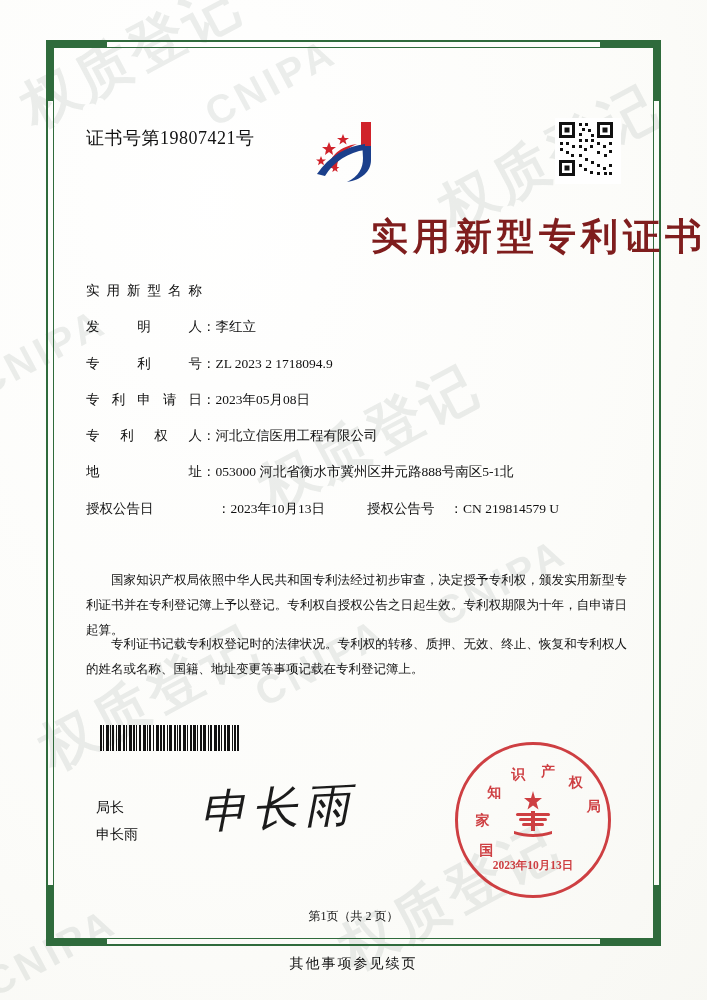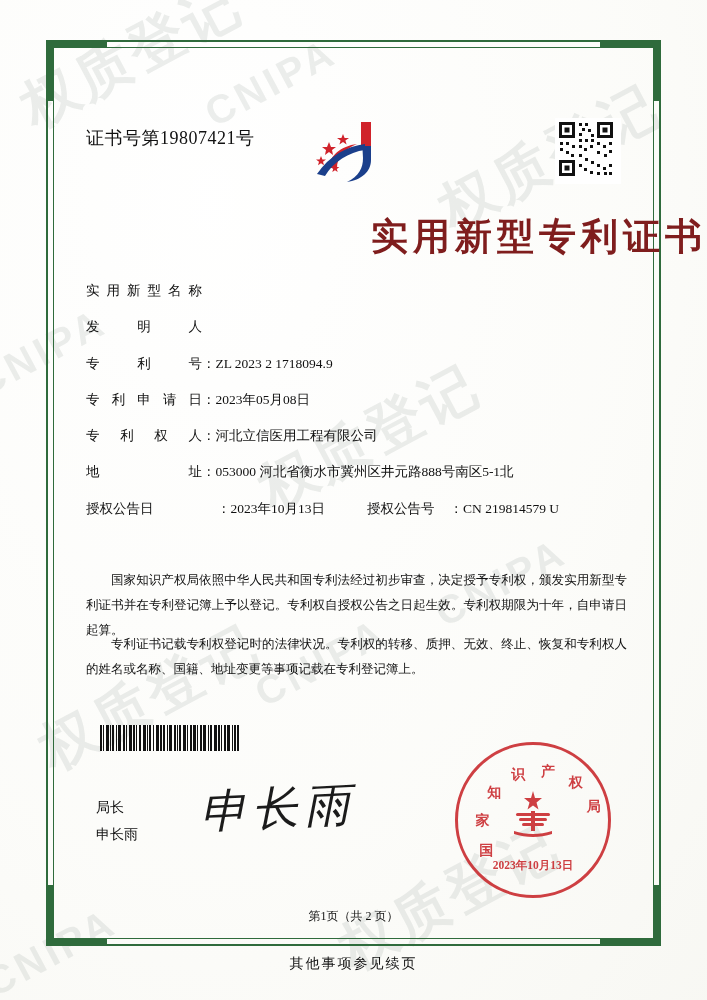--- a/index.html
+++ b/index.html
@@ -373,20 +373,21 @@
           <span>称</span>
       </div>
     </div>
 
     <div class="row">
       <div class="label">
         <span>发</span>
           <span>明</span>
           <span>人</span>
       </div>
+      <div class="value">：李红立</div>
     </div>
 
     <div class="row">
       <div class="label">
         <span>专</span>
           <span>利</span>
           <span>号</span>
       </div>
       <div class="value">：ZL 2023 2 1718094.9</div>
     </div>

